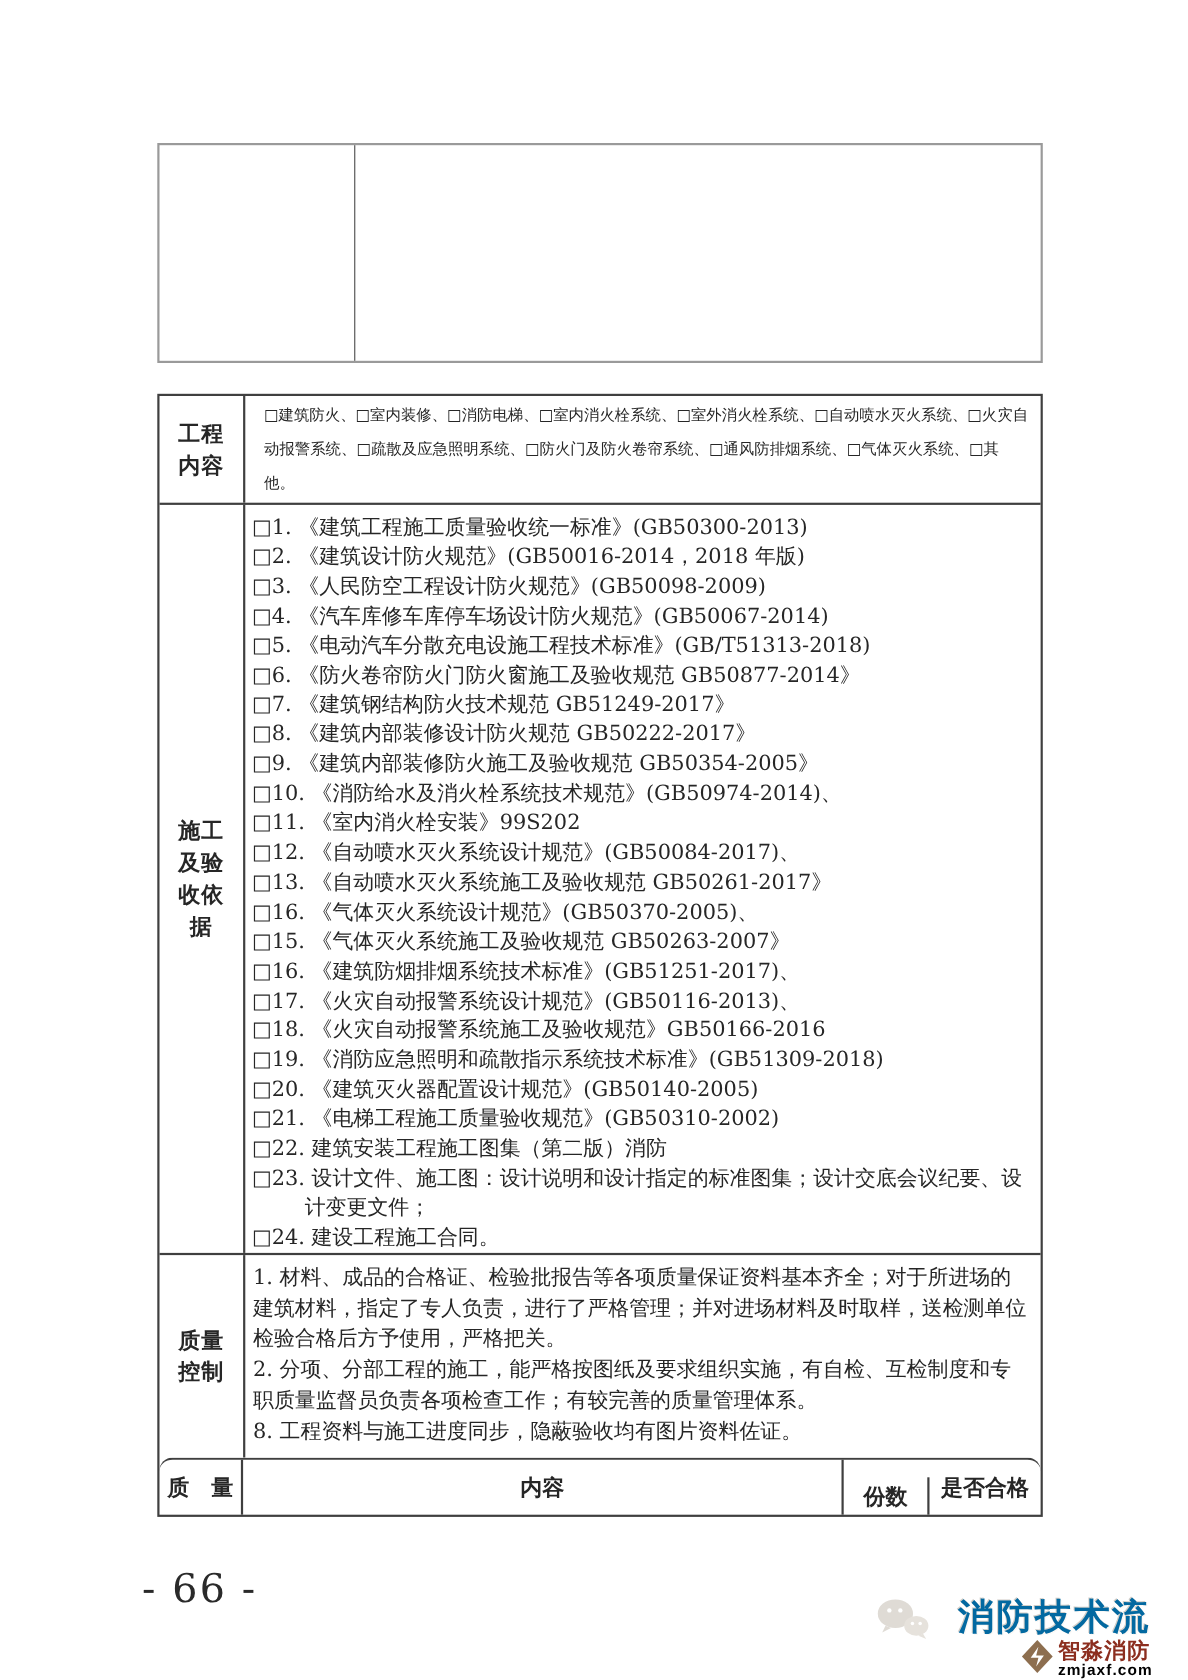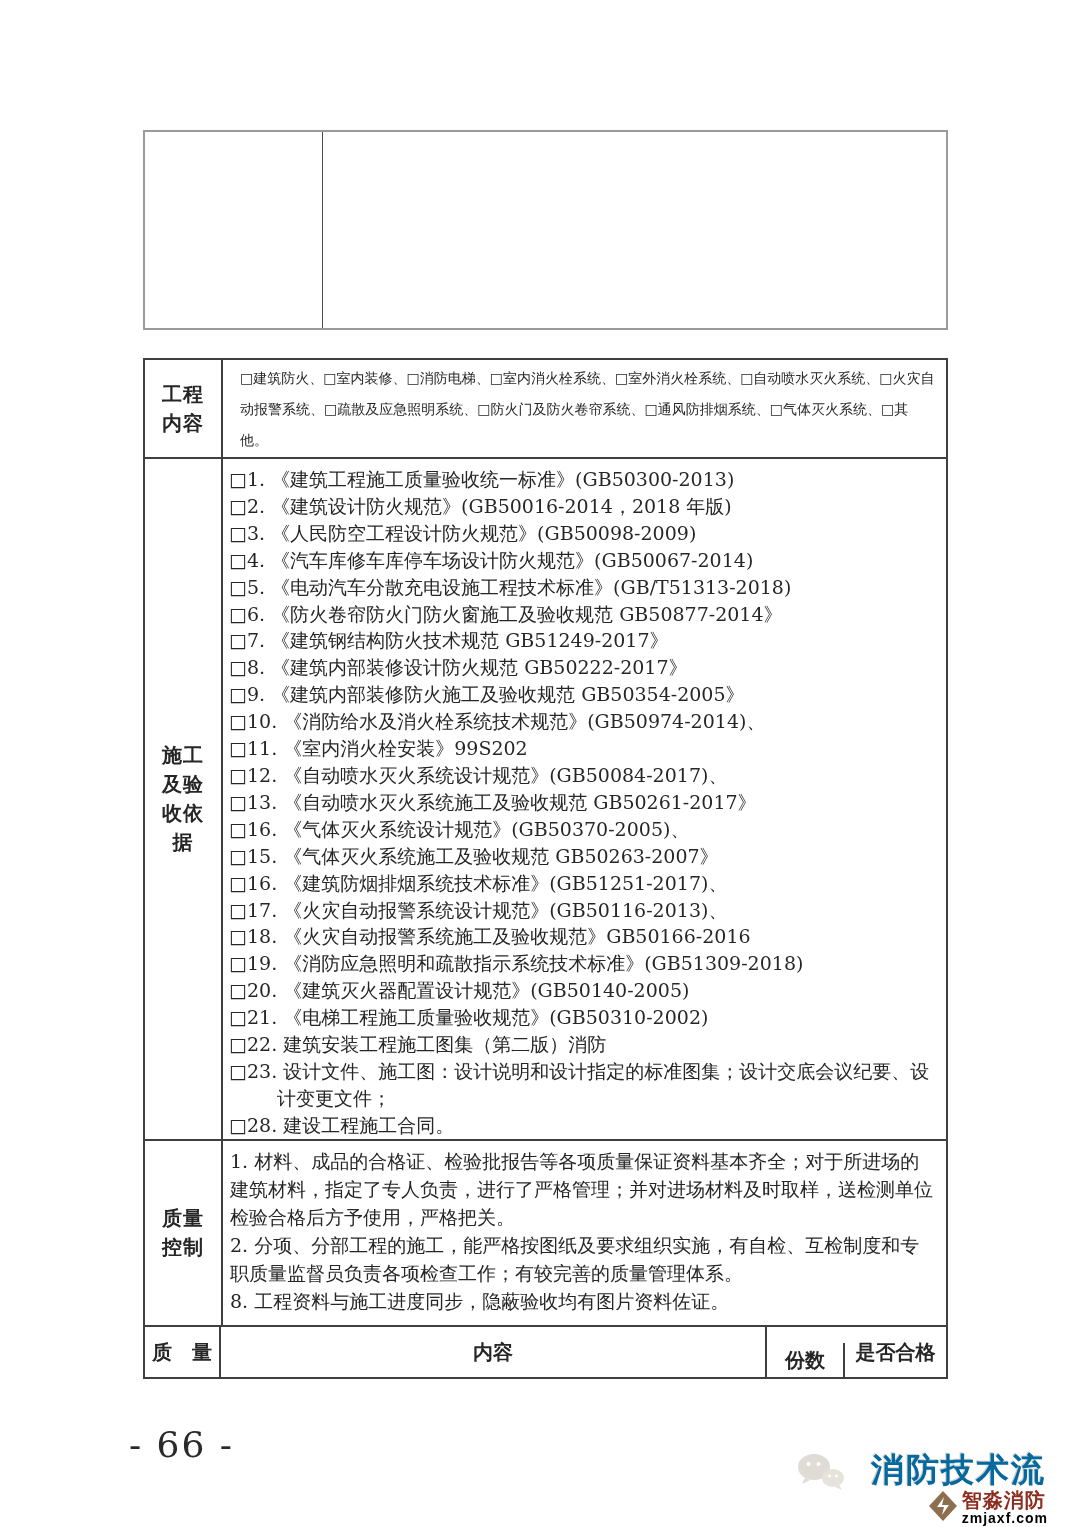--- a/index.html
+++ b/index.html
@@ -47,21 +47,21 @@
   .row-2 .ccell{padding:7px 8px 0 6px;}
   .basis-item{
     font-size:19px;line-height:26.9px;
     padding-left:48px;text-indent:-48px;
   }
 
   .row-3{height:186px;}
   .row-3 .ccell{padding:6px 10px 0 7px;font-size:19px;line-height:28px;}
   .qc-item{margin:0;}
 
-  .row-4{height:52px;}
+  .row-4{height:52px;border-radius:12px;}
   .row-4 .fcell{
     display:flex;align-items:center;justify-content:center;
     font-weight:bold;font-size:20px;
   }
   .f-quality{width:76px;flex:0 0 76px;border-right:2px solid #3f3f3f;}
   .f-content{flex:1;border-right:2px solid #3f3f3f;}
   .f-copies{width:78px;flex:0 0 78px;border-right:2px solid #3f3f3f;margin-top:16px;}
   .f-qualified{width:101px;flex:0 0 101px;}
 
   
@@ -137,21 +137,21 @@
         <div class="basis-item">□16. 《气体灭火系统设计规范》(GB50370-2005)、</div>
         <div class="basis-item">□15. 《气体灭火系统施工及验收规范 GB50263-2007》</div>
         <div class="basis-item">□16. 《建筑防烟排烟系统技术标准》(GB51251-2017)、</div>
         <div class="basis-item">□17. 《火灾自动报警系统设计规范》(GB50116-2013)、</div>
         <div class="basis-item">□18. 《火灾自动报警系统施工及验收规范》GB50166-2016</div>
         <div class="basis-item">□19. 《消防应急照明和疏散指示系统技术标准》(GB51309-2018)</div>
         <div class="basis-item">□20. 《建筑灭火器配置设计规范》(GB50140-2005)</div>
         <div class="basis-item">□21. 《电梯工程施工质量验收规范》(GB50310-2002)</div>
         <div class="basis-item">□22. 建筑安装工程施工图集（第二版）消防</div>
         <div class="basis-item">□23. 设计文件、施工图：设计说明和设计指定的标准图集；设计交底会议纪要、设计变更文件；</div>
-        <div class="basis-item">□28. 建设工程施工合同。</div>
+        <div class="basis-item">□24. 建设工程施工合同。</div>
       </div>
     </div>
 
     <div class="row row-3">
       <div class="hcell">
         <span class="hline">质量</span>
         <span class="hline">控制</span>
       </div>
       <div class="ccell">
         <p class="qc-item">1. 材料、成品的合格证、检验批报告等各项质量保证资料基本齐全；对于所进场的建筑材料，指定了专人负责，进行了严格管理；并对进场材料及时取样，送检测单位检验合格后方予使用，严格把关。</p>

